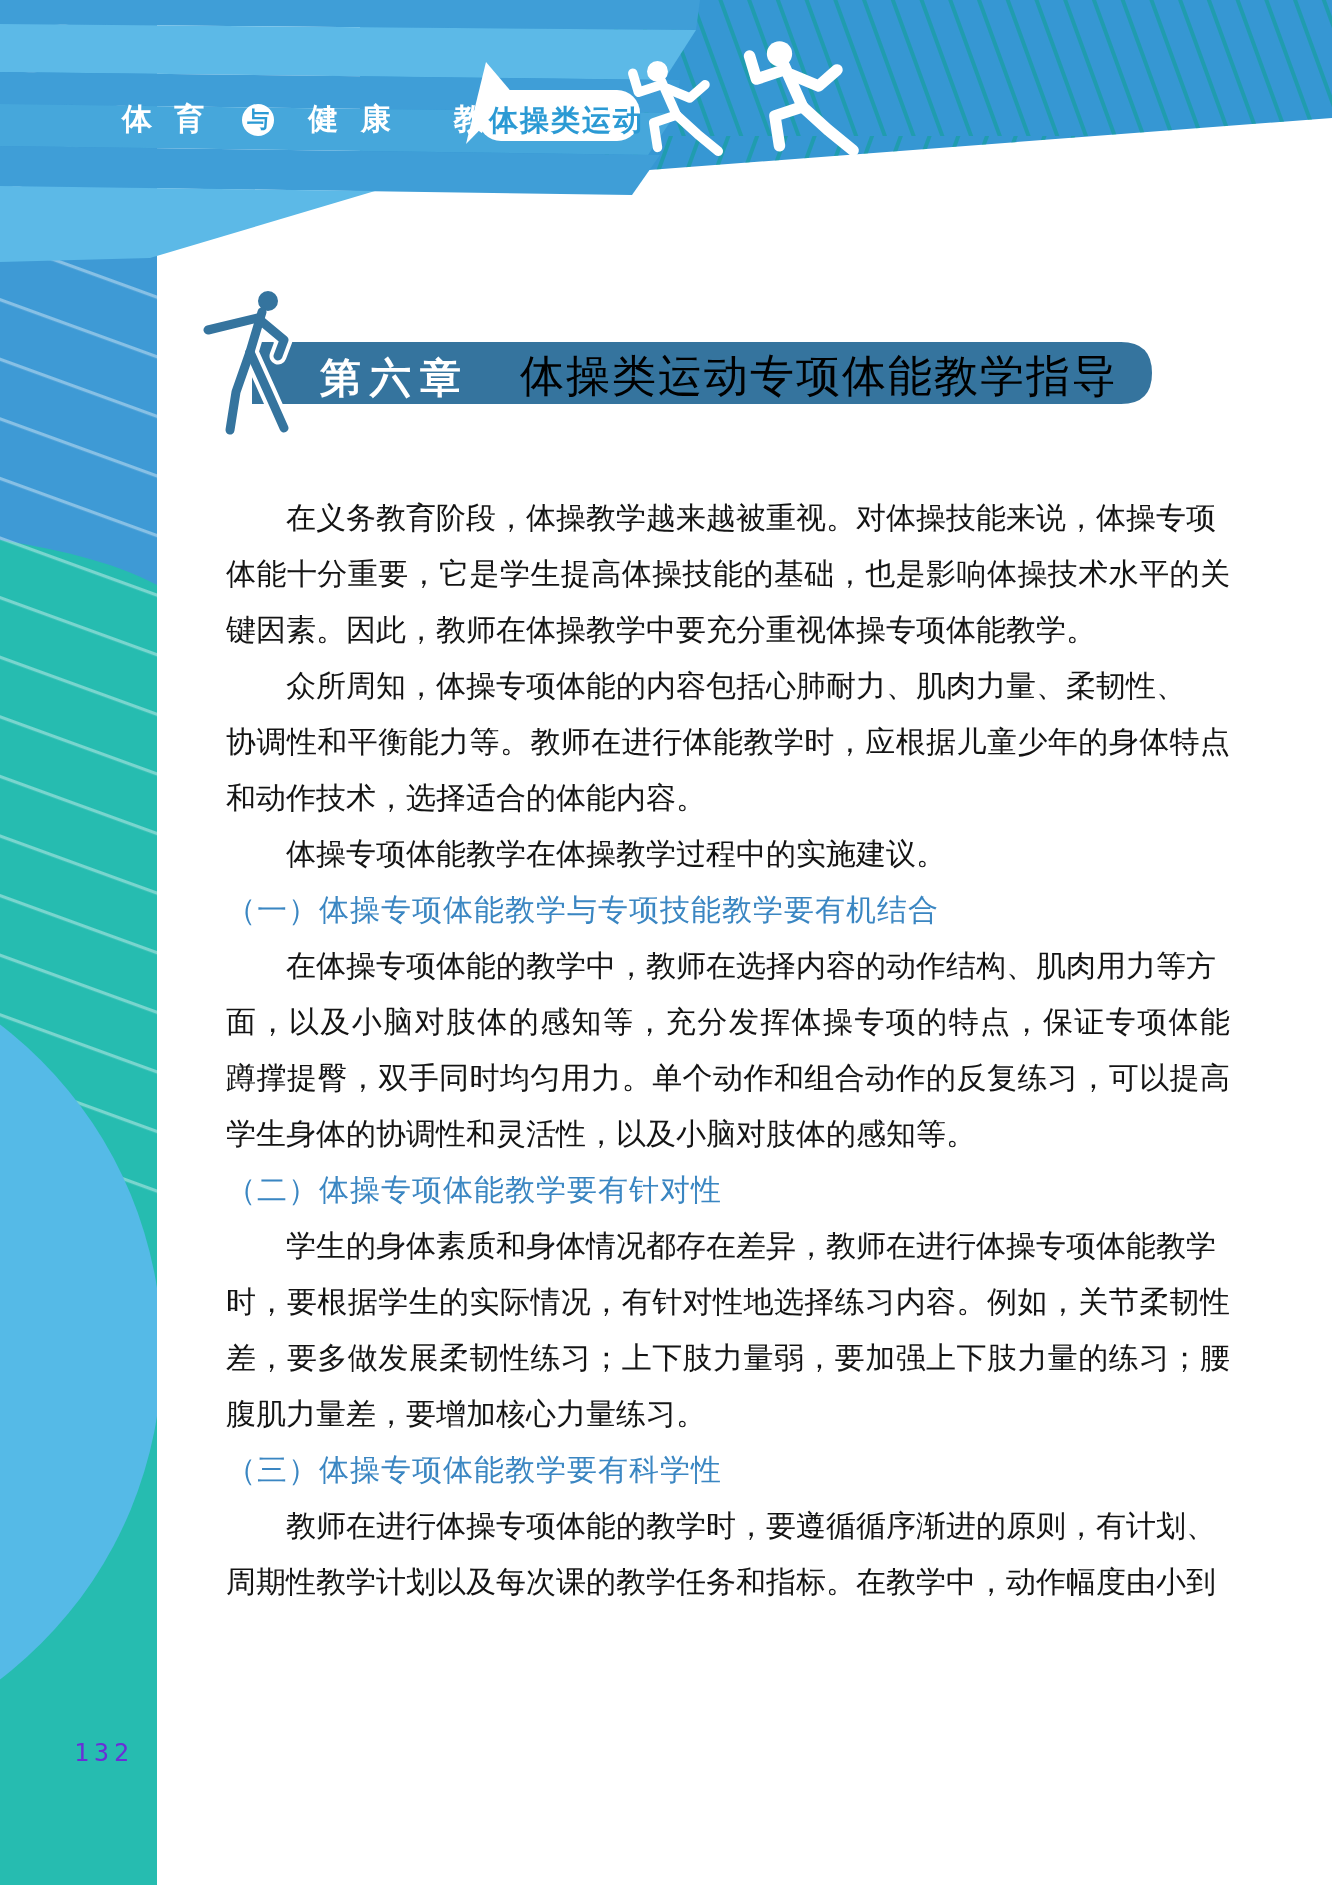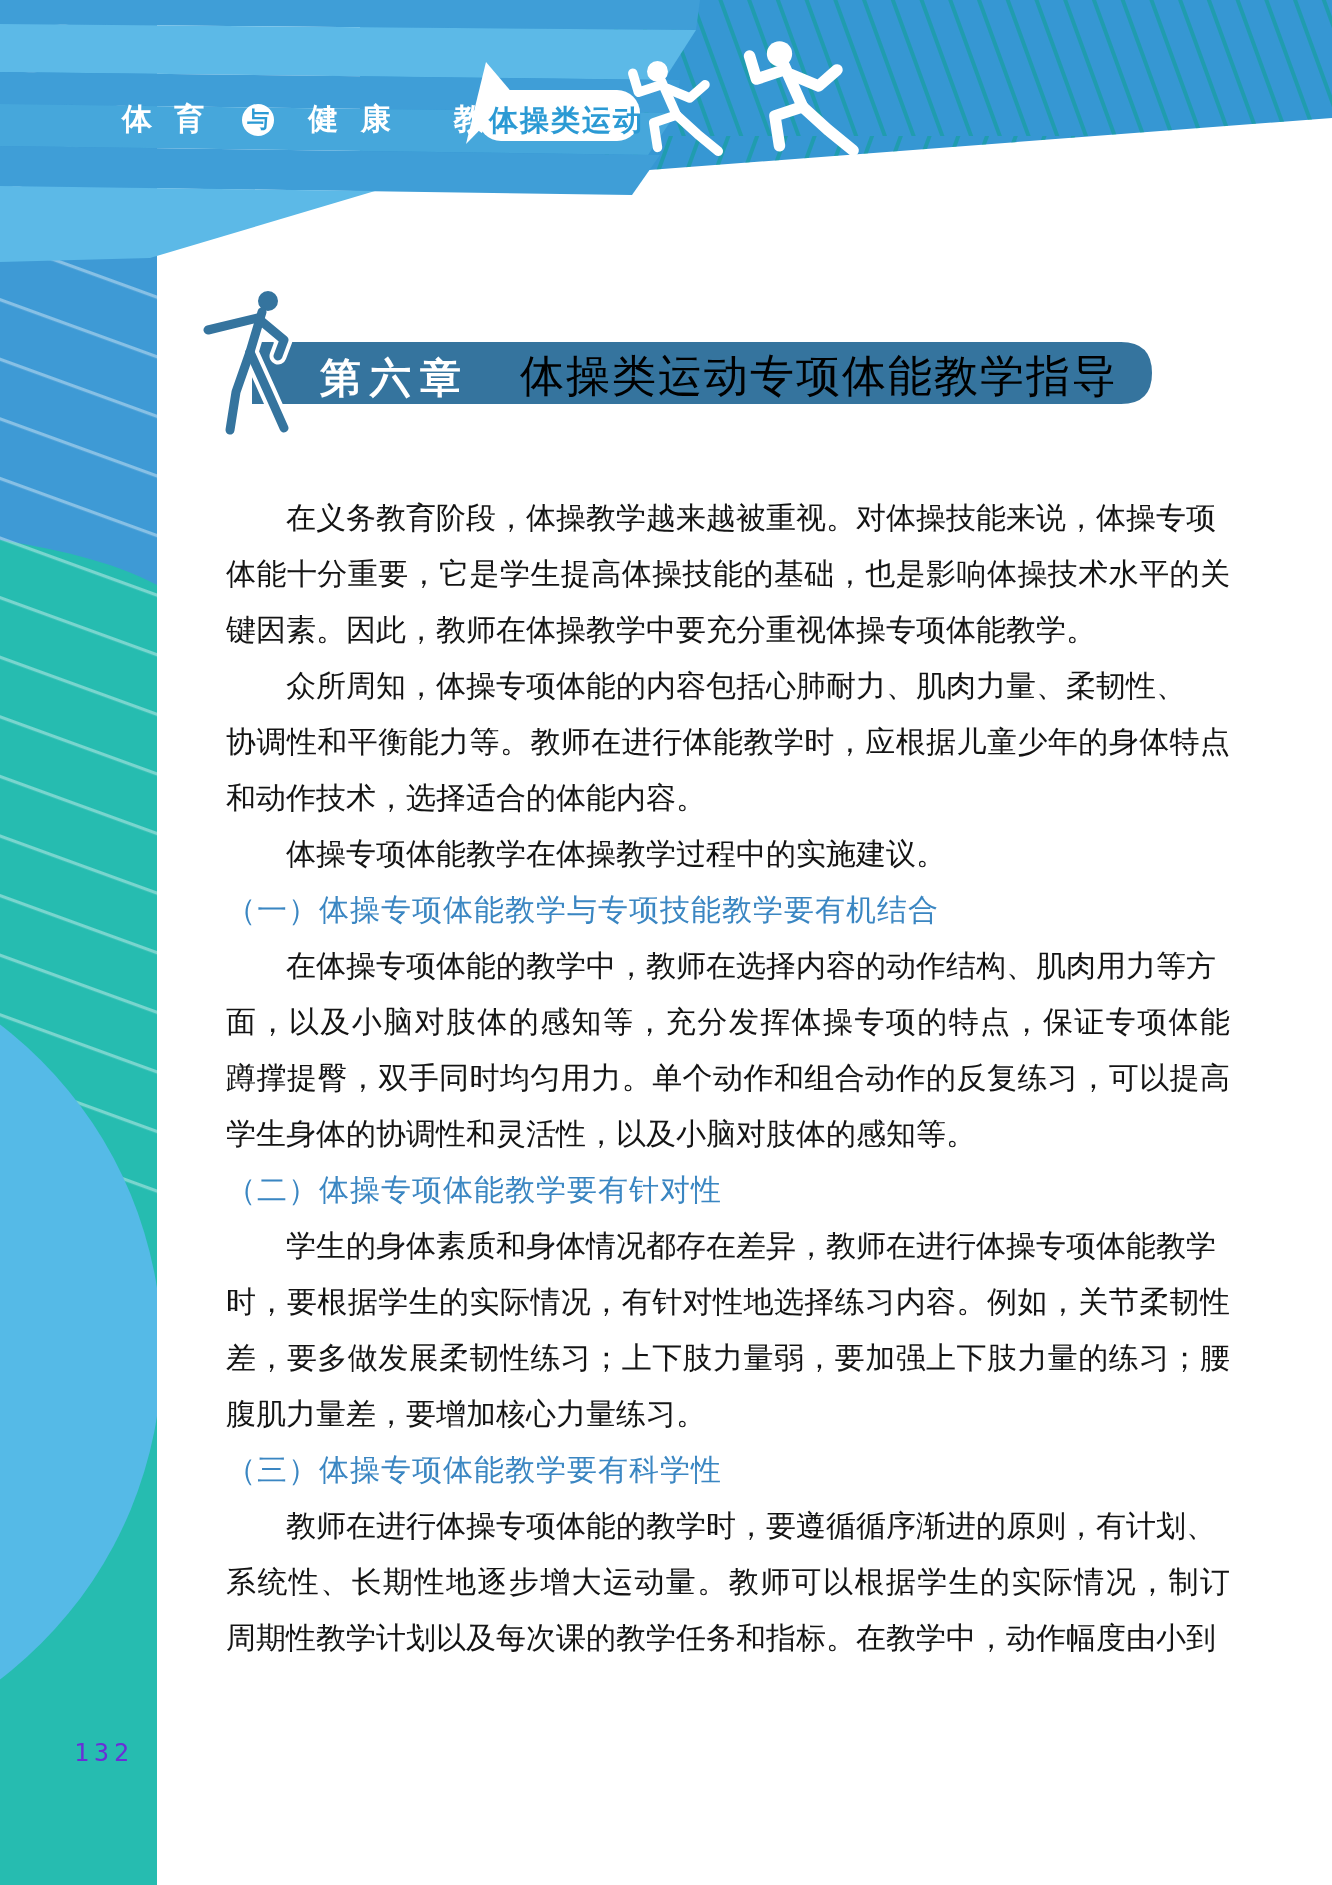--- a/index.html
+++ b/index.html
@@ -170,19 +170,18 @@
     <div class="row full">面，以及小脑对肢体的感知等，充分发挥体操专项的特点，保证专项体能</div>
     <div class="row full">蹲撑提臀，双手同时均匀用力。单个动作和组合动作的反复练习，可以提高</div>
     <div class="row">学生身体的协调性和灵活性，以及小脑对肢体的感知等。</div>
     <div class="row heading">（二）体操专项体能教学要有针对性</div>
     <div class="row first">学生的身体素质和身体情况都存在差异，教师在进行体操专项体能教学</div>
     <div class="row full">时，要根据学生的实际情况，有针对性地选择练习内容。例如，关节柔韧性</div>
     <div class="row full">差，要多做发展柔韧性练习；上下肢力量弱，要加强上下肢力量的练习；腰</div>
     <div class="row">腹肌力量差，要增加核心力量练习。</div>
     <div class="row heading">（三）体操专项体能教学要有科学性</div>
     <div class="row first">教师在进行体操专项体能的教学时，要遵循循序渐进的原则，有计划、</div>
-    <div class="row full">系统性、长期性地逐步增大运动量。教师可以根据学生的实际情况，制订</div>
     <div class="row">周期性教学计划以及每次课的教学任务和指标。在教学中，动作幅度由小到</div>
   </div>
 
   <div class="overlay page-number">132</div>
 
 </div>
 
 </body></html>

